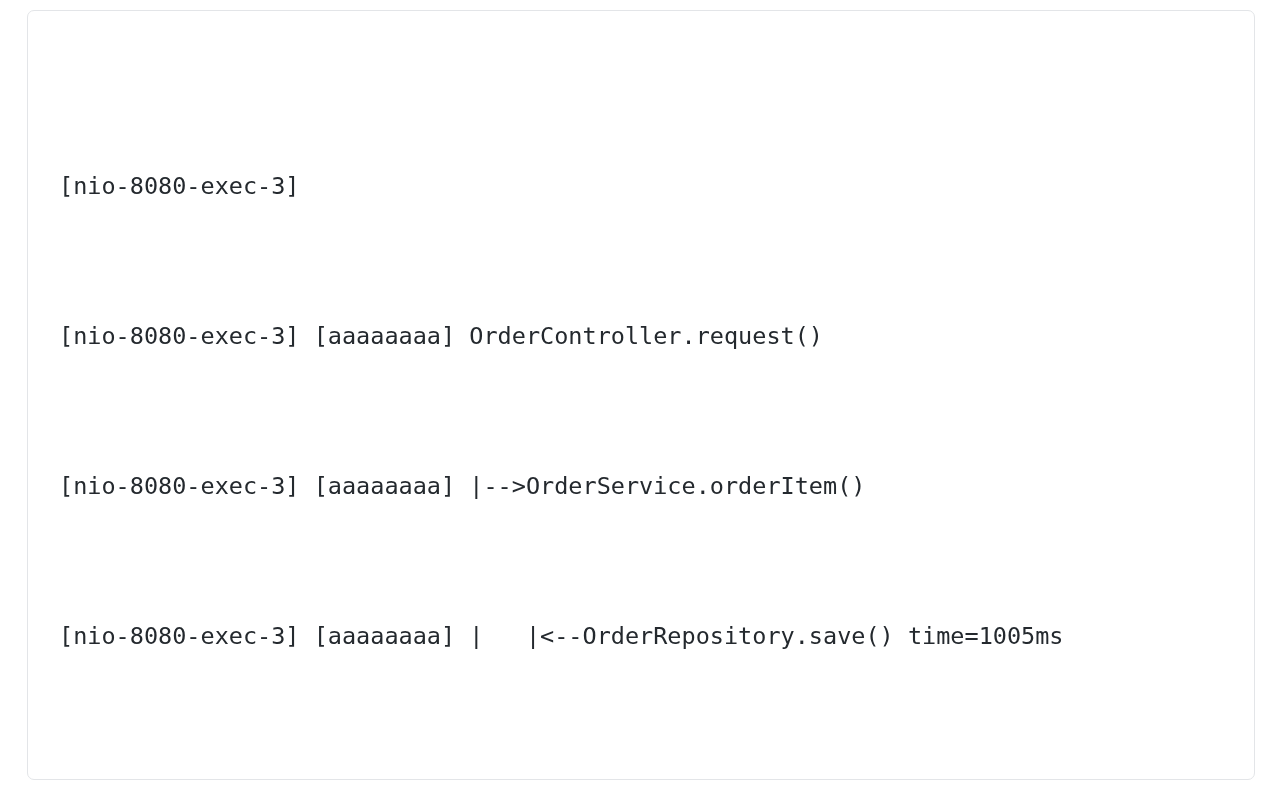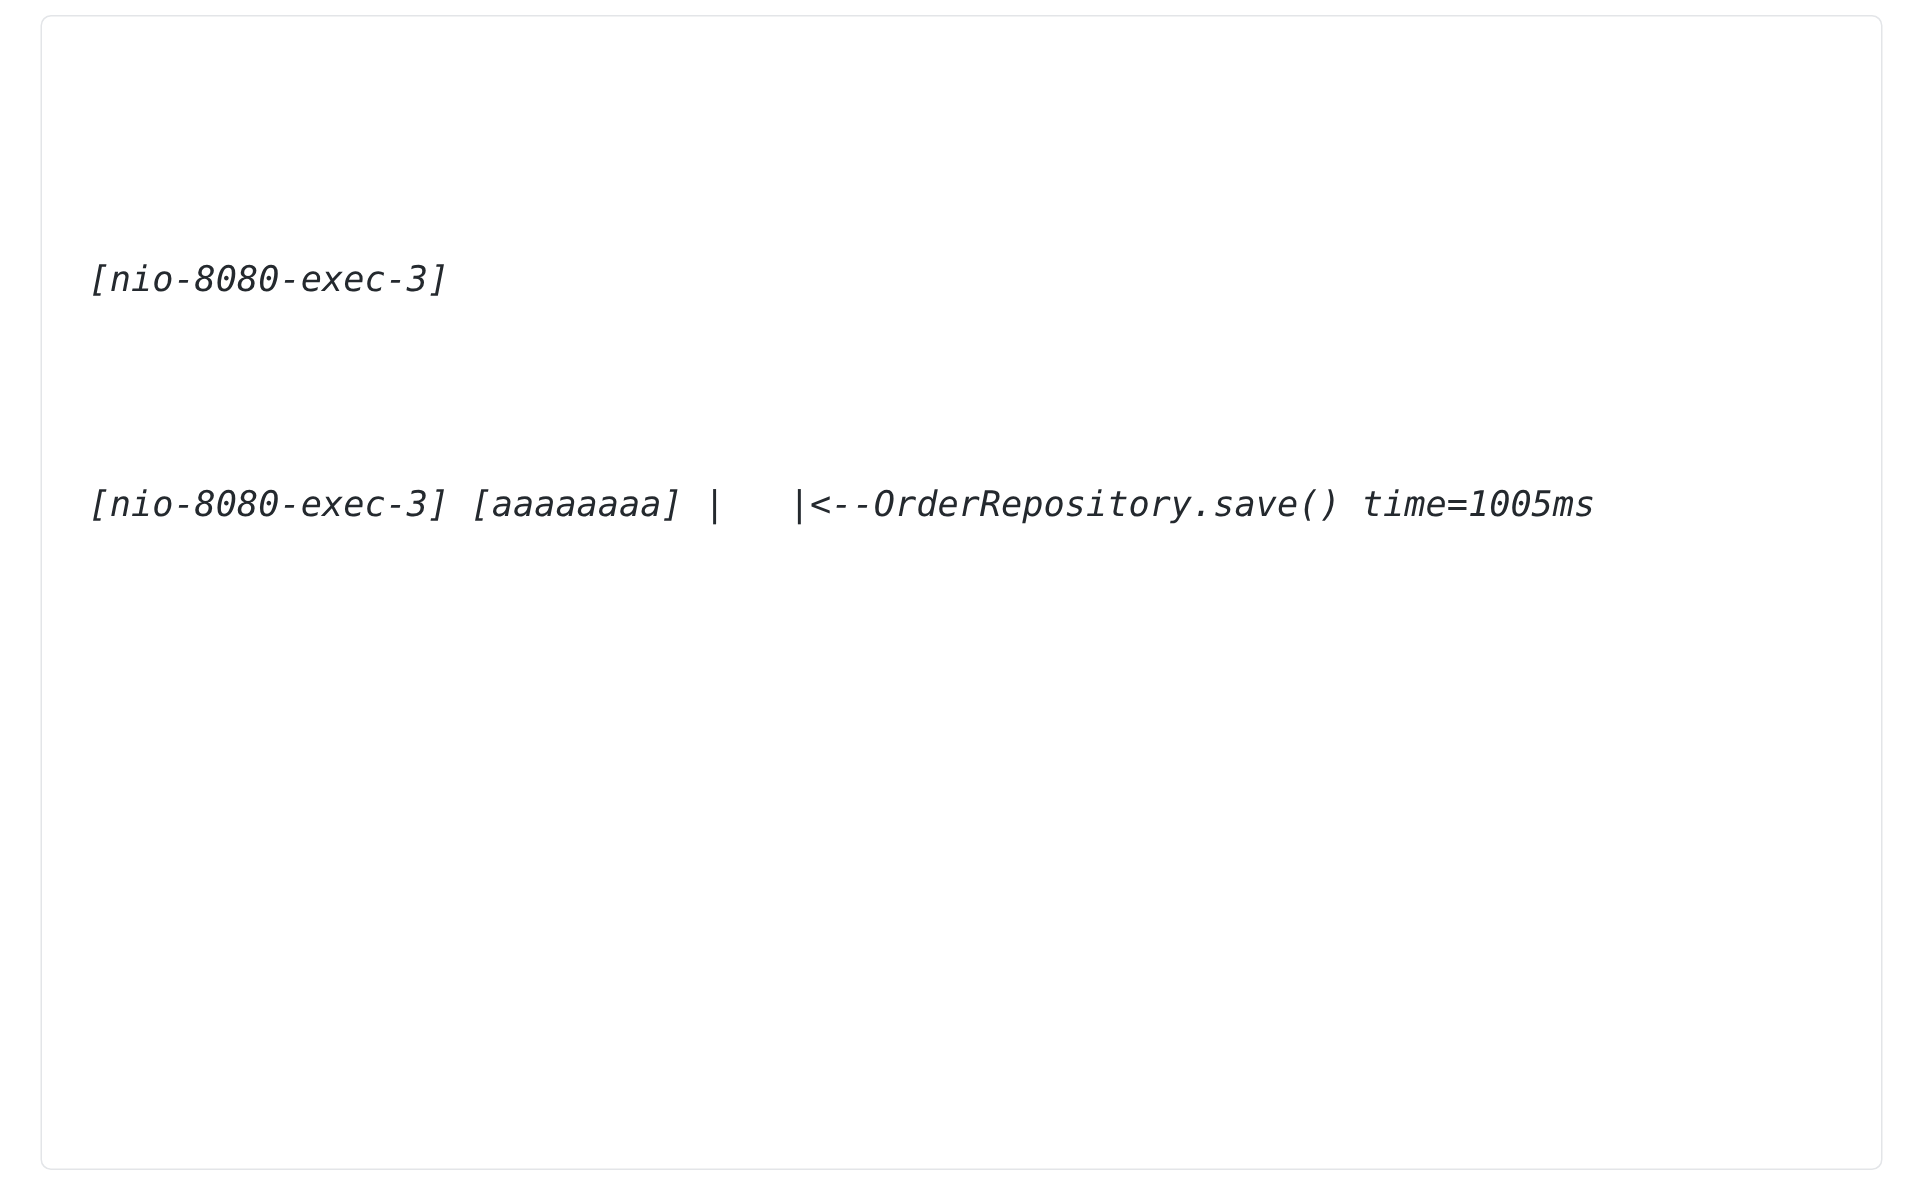--- a/index.html
+++ b/index.html
@@ -12,21 +12,20 @@
     overflow: hidden;
   }
   body {
     font-family: "DejaVu Sans Mono", "Liberation Mono", monospace;
   }
   .page {
     position: relative;
     width: 1280px;
     height: 798px;
     background: #ffffff;
-    font-style: italic;
   }
   .log-card {
     position: absolute;
     left: 27px;
     top: 10px;
     width: 1228px;
     height: 770px;
     box-sizing: border-box;
     background: #ffffff;
     border: 1px solid #e3e5e8;
@@ -53,20 +52,22 @@
     min-height: 50px;
   }
 </style>
 </head>
 <body>
 
 <div class="page">
   <div class="log-card">
     <div class="log-body">
       <span class="log-line">[nio-8080-exec-3]</span>
+      <span class="log-line">[nio-8080-exec-3] [aaaaaaaa] OrderController.request()</span>
+      <span class="log-line">[nio-8080-exec-3] [aaaaaaaa] |--&gt;OrderService.orderItem()</span>
       <span class="log-line">[nio-8080-exec-3] [aaaaaaaa] |   |&lt;--OrderRepository.save() time=1005ms</span>
       
       
       
       
       
       
       
       
     </div>

